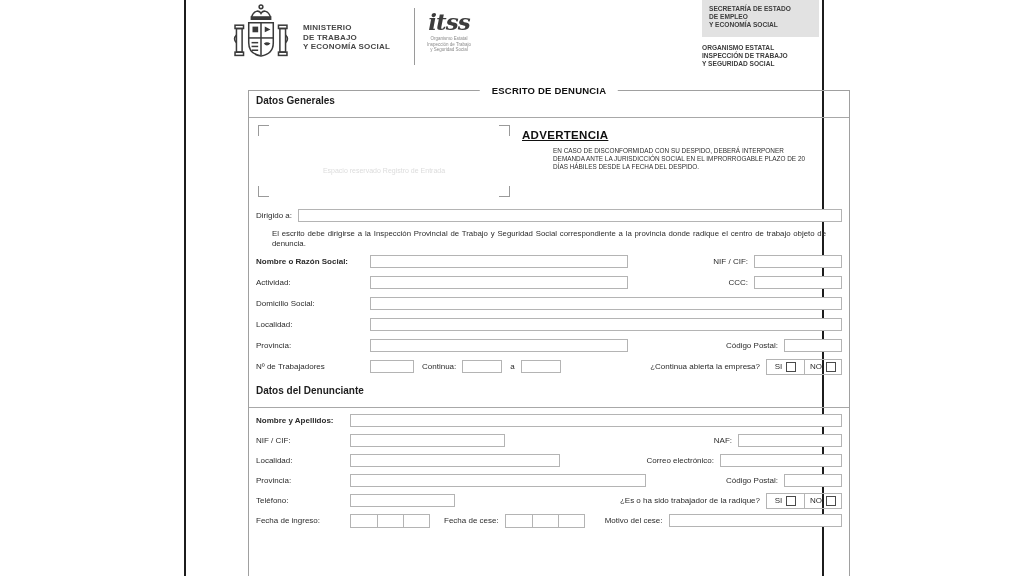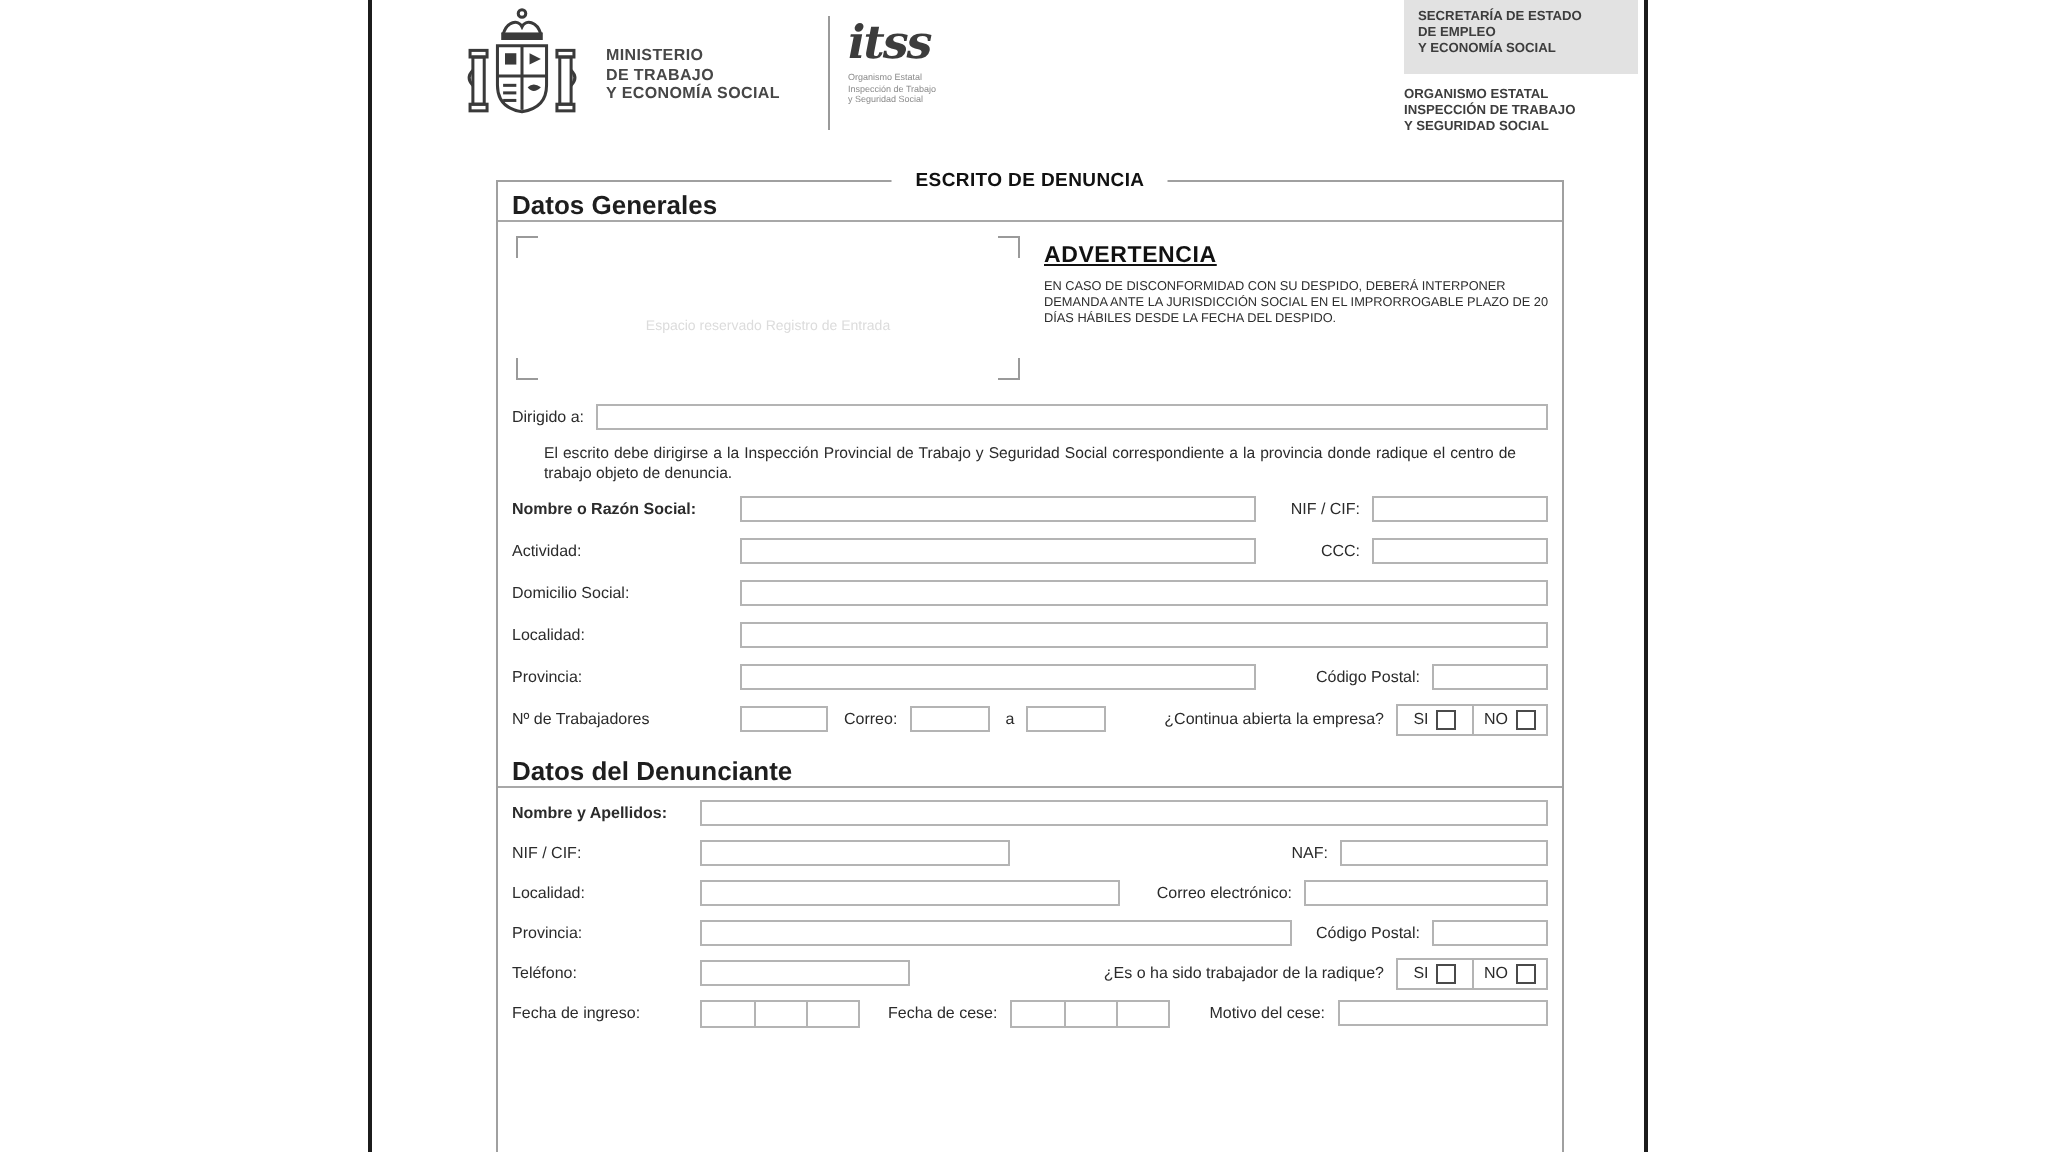--- a/index.html
+++ b/index.html
@@ -6,37 +6,37 @@
   html,body { width:1024px; height:576px; background:#fff; font-family:"Liberation Sans", sans-serif; }
   .screen { position:relative; width:1024px; height:576px; overflow:hidden; background:#fff; }
   .page { position:absolute; left:184px; top:0; width:640px; height:576px; background:#fff;
           border-left:2px solid #1c1c1c; border-right:2px solid #1c1c1c; }
 
   
   .coat { position:absolute; left:46px; top:3px; }
   .ministry { position:absolute; left:117px; top:23px; font-size:8px; line-height:9.5px;
               font-weight:bold; color:#474747; letter-spacing:.2px; }
   .logo-divider { position:absolute; left:228px; top:8px; width:1px; height:57px; background:#9a9a9a; }
-  .itss { position:absolute; left:238px; top:10px; width:50px; text-align:left; color:#4a4a4a; }
+  .itss { position:absolute; left:238px; top:10px; width:50px; text-align:center; color:#4a4a4a; }
   .itss-logo { font-family:"DejaVu Serif", serif; font-style:italic; font-weight:bold;
                font-size:23px; line-height:24px; letter-spacing:-1px; color:#3c3c3c; }
   .itss-sub { font-size:4.5px; line-height:5.5px; color:#8a8a8a; margin-top:2px; }
   .gray-panel { position:absolute; left:516px; top:0; width:117px; height:37px; background:#e2e2e2;
                 padding:5px 7px; font-size:6.6px; line-height:8px; font-weight:bold; color:#3d3d3d; }
   .organismo { position:absolute; left:516px; top:44px; font-size:6.6px; line-height:8px;
                font-weight:bold; color:#3d3d3d; }
 
   
-  .form-box { position:absolute; left:62px; top:90px; width:534px; height:486px;
+  .form-box { position:absolute; left:62px; top:90px; width:602px; height:486px;
               border:1px solid #a0a0a0; border-bottom:none; padding:0 7px; }
   .form-title { position:absolute; top:-6px; left:50%; transform:translateX(-50%);
                 background:#fff; padding:0 12px; font-size:9.5px; font-weight:bold;
                 letter-spacing:.2px; color:#111; white-space:nowrap; }
-  .sec-h { font-weight:bold; font-size:13px; color:#1e1e1e; margin:0 -7px;
-           padding:4px 7px 0; border-bottom:1px solid #a8a8a8; }
+  .sec-h { font-weight:bold; font-size:10px; color:#1e1e1e; margin:0 -7px;
+           padding:4px 7px 11px; border-bottom:1px solid #a8a8a8; }
 
   
   .stamp-row { display:flex; margin:7px 0 11px; height:72px; }
   .stamp-box { width:252px; position:relative; flex:none; margin-left:2px; }
   .corner { position:absolute; width:11px; height:11px; border:0 solid #9a9a9a; }
   .c-tl { top:0; left:0; border-top-width:1px; border-left-width:1px; }
   .c-tr { top:0; right:0; border-top-width:1px; border-right-width:1px; }
   .c-bl { bottom:0; left:0; border-bottom-width:1px; border-left-width:1px; }
   .c-br { bottom:0; right:0; border-bottom-width:1px; border-right-width:1px; }
   .stamp-text { position:absolute; top:42px; left:0; width:100%; text-align:center;
@@ -181,21 +181,21 @@
         </div>
         <div class="row">
           <span class="lbl lblw">Provincia:</span>
           <input type="text" class="tb w258" style="">
           <span class="lbl ml-auto">Código Postal:</span>
           <input type="text" class="tb w58" style="">
         </div>
         <div class="row">
           <span class="lbl lblw">Nº de Trabajadores</span>
           <input type="text" class="tb w44" style="">
-          <span class="lbl gap8">Correo:</span>
+          <span class="lbl gap8">Continua:</span>
           <input type="text" class="tb w40" style="">
           <span class="lbl gap8">a</span>
           <input type="text" class="tb w40" style="">
           <span class="lbl ml-auto">¿Continua abierta la empresa?</span>
           <div class="chk-group">
             <div class="chk-cell">
               <span>SI</span>
               <span class="chk-box"></span>
             </div>
             <div class="chk-cell">

